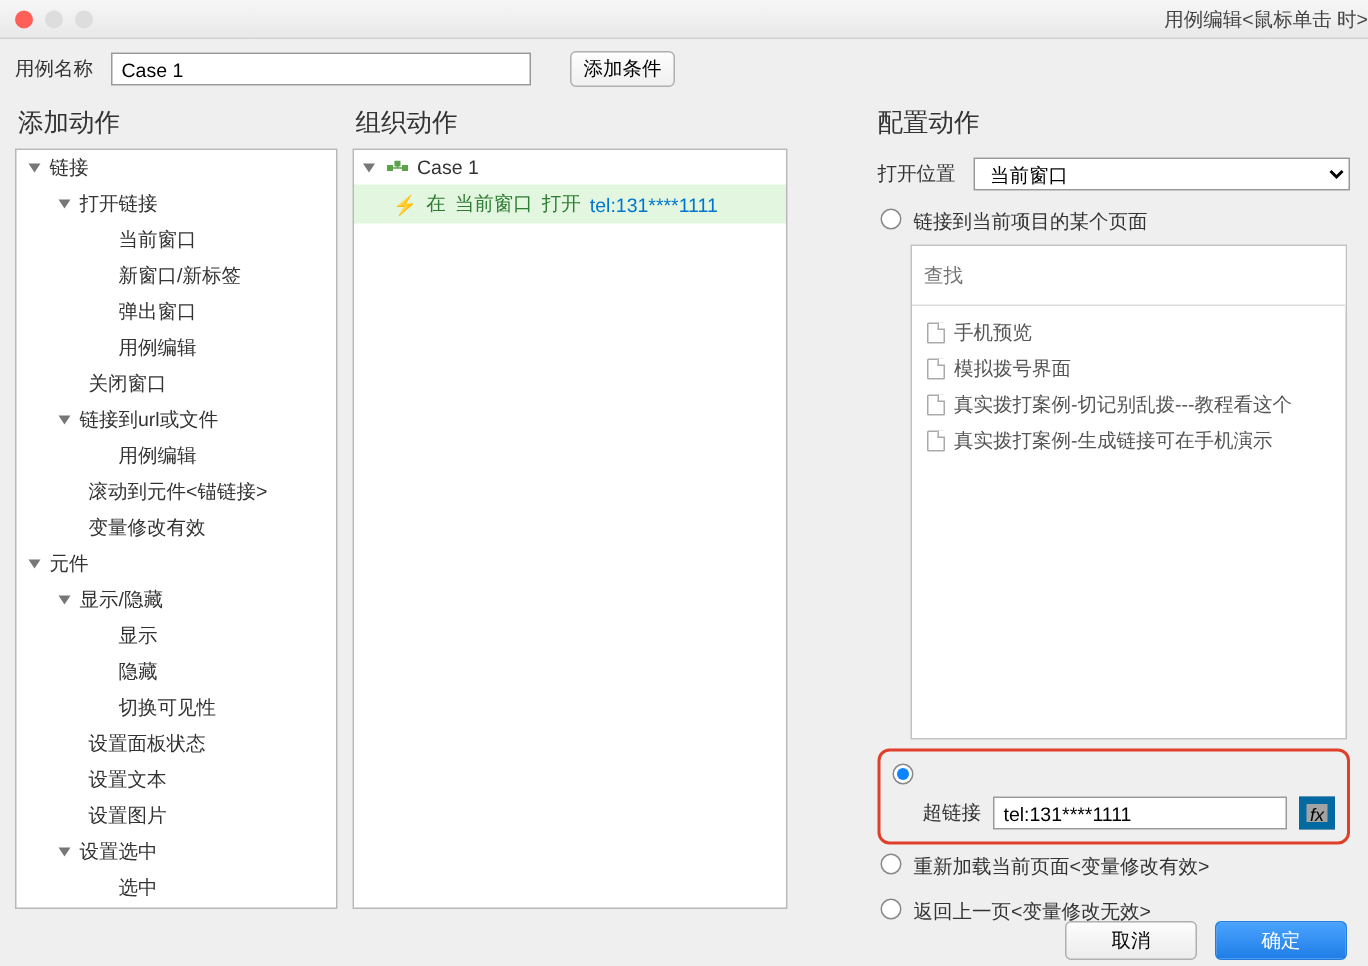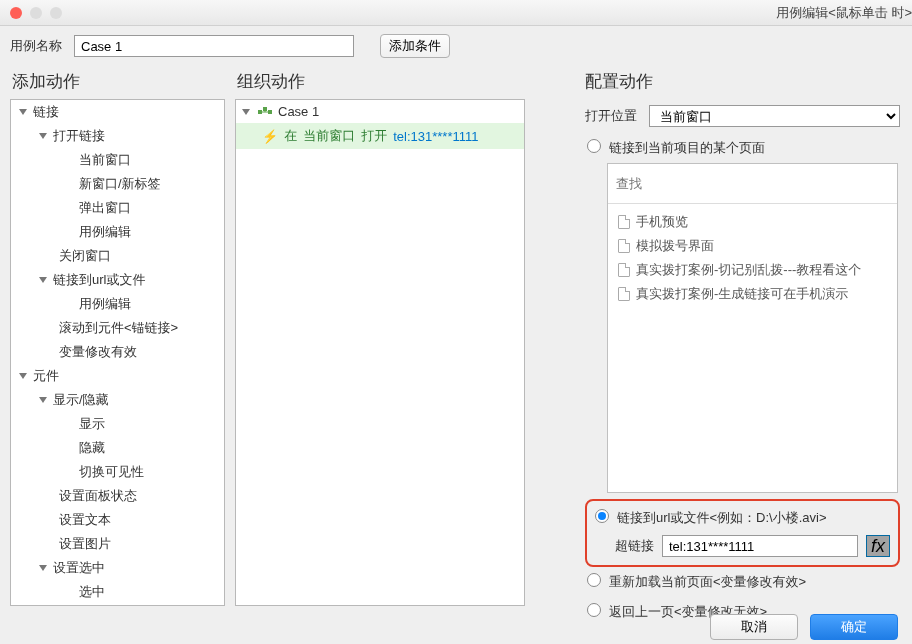--- a/index.html
+++ b/index.html
@@ -151,21 +151,21 @@
     .highlight-box{
       border:2px solid #e0402a;border-radius:8px;padding:8px 8px;margin:0 2px;
     }
     .hyperlink-row{
       display:flex;align-items:center;gap:8px;margin-top:8px;padding-left:20px;
     }
     .hyperlink-row input{
       flex:1;height:22px;border:1px solid #999;padding:0 6px;font-size:13px;
     }
     .fx-btn{
-      width:24px;height:22px;border:1px solid #0369a1;background:#a3a3a3;font-style:italic;font-size:18px;cursor:pointer;
+      width:24px;height:22px;border:5px solid #0369a1;background:#a3a3a3;font-style:italic;font-size:12px;cursor:pointer;
     }
     .footer{
       display:flex;justify-content:flex-end;gap:12px;padding:8px 14px;
     }
     .footer button{
       height:26px;width:88px;border:1px solid #b0b0b0;border-radius:4px;font-size:13px;cursor:pointer;
       background:linear-gradient(#fdfdfd,#ececec);
     }
     .footer .primary{
       background:linear-gradient(#4aa3ff,#1f7de6);color:#fff;border:1px solid #1f7de6;
@@ -326,21 +326,20 @@
           <div class="page-item">
               <span class="page-icon"></span>
               <span>真实拨打案例-生成链接可在手机演示</span>
             </div>
         </div>
       </div>
 
       <div class="highlight-box">
         <div class="radio-row" style="padding:0 0 0 0">
           <span class="radio checked"></span>
-          <span>链接到url或文件&lt;例如：D:\小楼.avi&gt;</span>
         </div>
         <div class="hyperlink-row">
           <span>超链接</span>
           <input type="text" value="tel:131****1111" style="">
           <button class="fx-btn">fx</button>
         </div>
       </div>
 
       <div class="radio-row">
         <span class="radio"></span>

